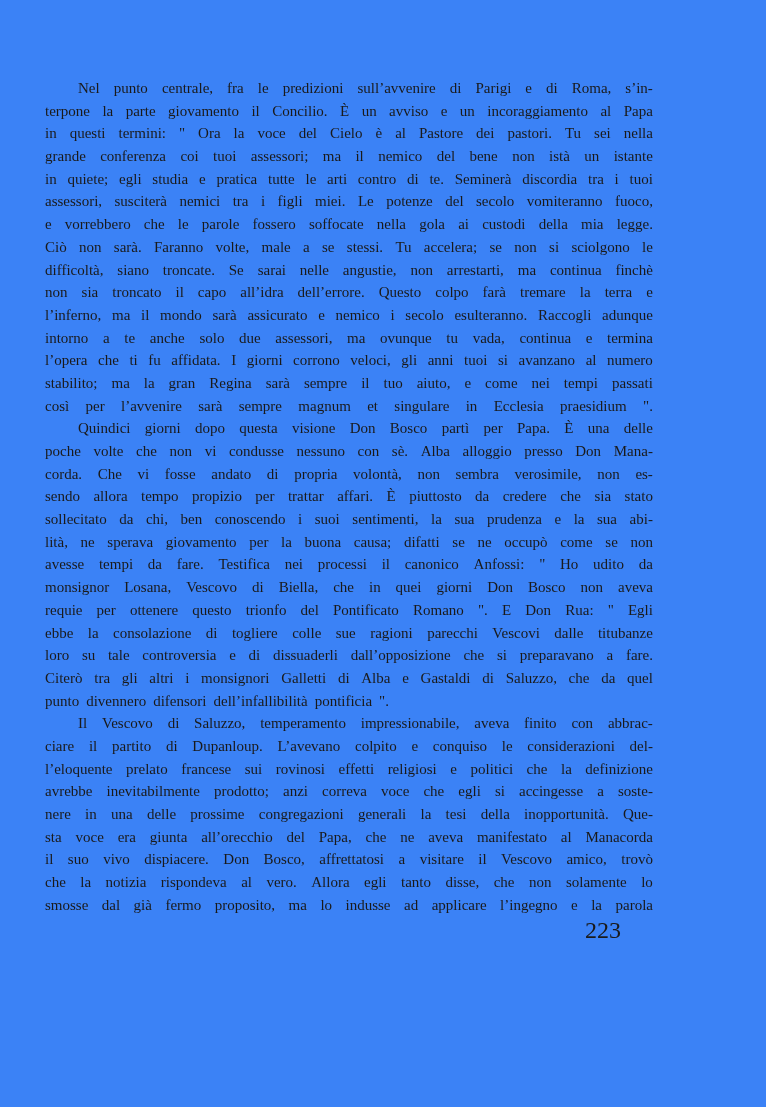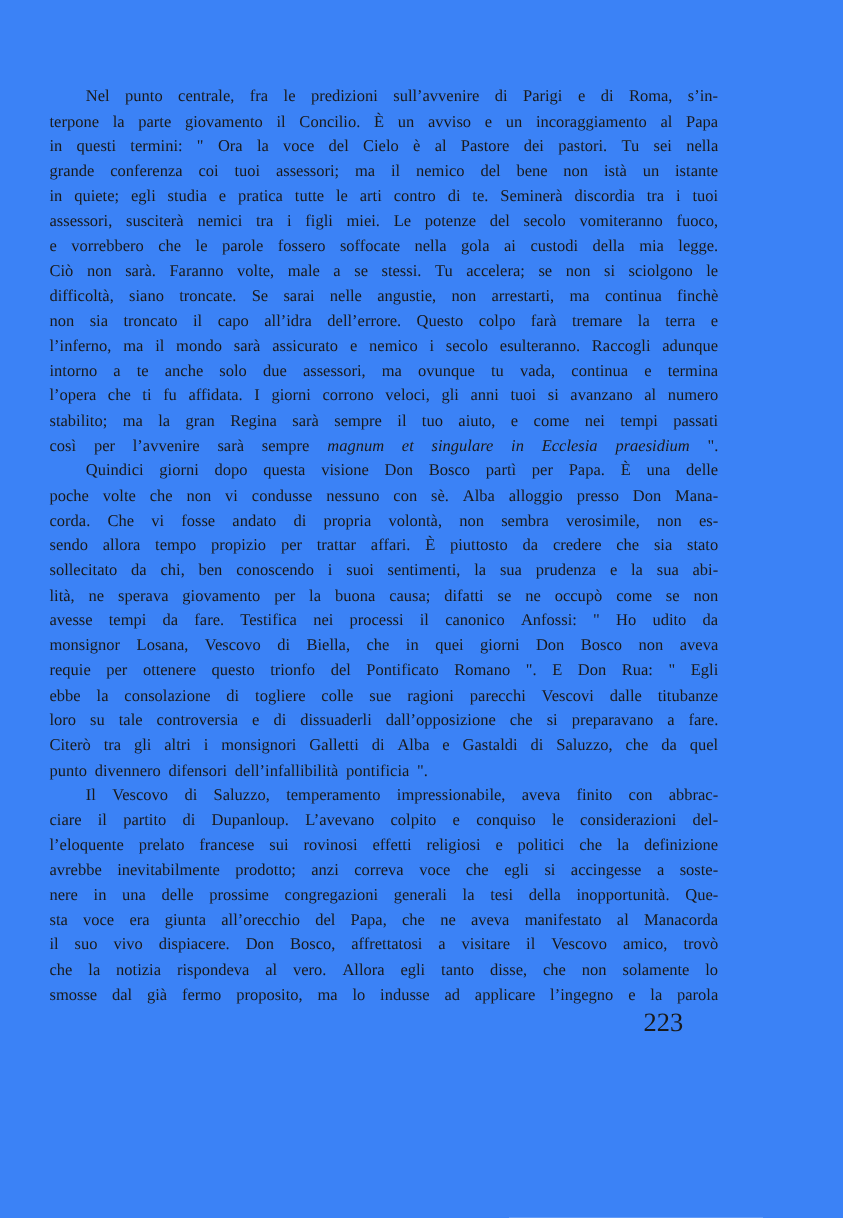--- a/index.html
+++ b/index.html
@@ -42,21 +42,20 @@
     padding-left: 33px;
   }
   .line.unjust {
     justify-content: flex-start;
     gap: 7px;
   }
   .line span {
     white-space: pre;
   }
   .italic {
-    font-style: italic;
   }
   .page-number {
     position: absolute;
     left: 585px;
     top: 916px;
     font-size: 24px;
     line-height: 28px;
     color: #1a1a1a;
   }
 </style>

